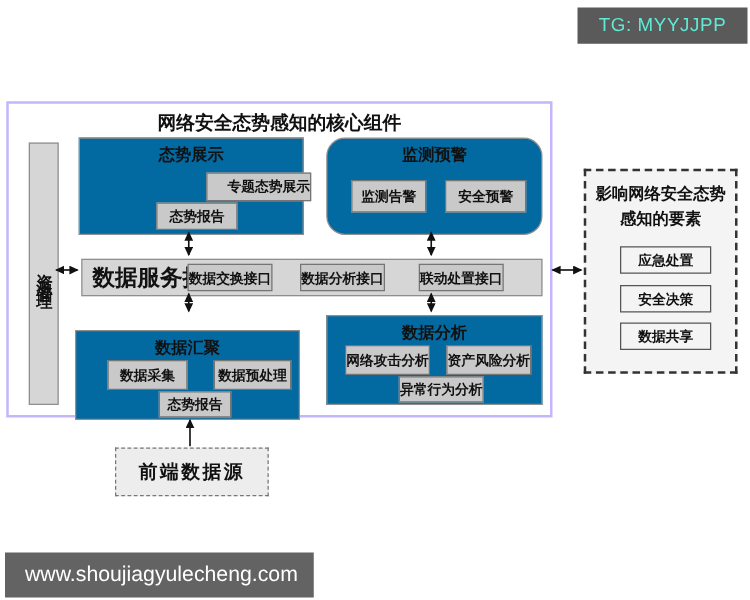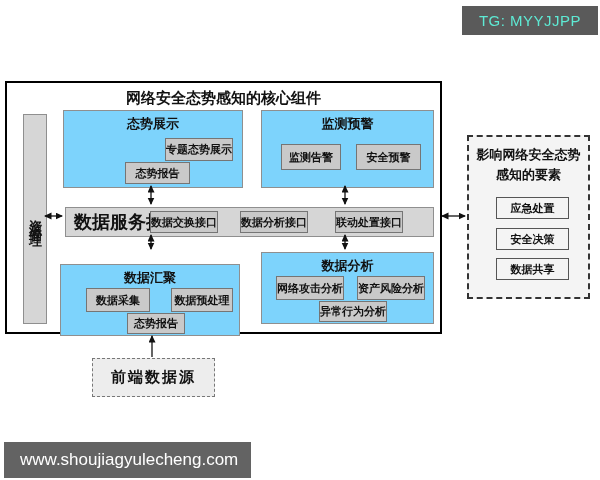--- a/index.html
+++ b/index.html
@@ -9,35 +9,35 @@
   }
   
   .tg-badge{
     position:absolute; left:462px; top:6px; width:136px; height:29px;
     background:#5a5a5a; color:#5eead4; display:flex; align-items:center; justify-content:center;
     font-family:"Liberation Sans", sans-serif; font-size:15px; letter-spacing:0.5px;
   }
   
   .main-box{
     position:absolute; left:5px; top:81px; width:433px; height:249px;
-    border:2px solid #000000; background:#ffffff;
+    border:2px solid #c4b5fd; background:#ffffff;
   }
   .main-title{
     position:absolute; left:0; right:0; top:6px; text-align:center;
     font-size:15px; font-weight:bold; color:#111;
   }
   .resource-bar{
     position:absolute; left:16px; top:31px; width:22px; height:208px;
     background:#d6d6d6; border:1px solid #8f8f8f;
     display:flex; align-items:center; justify-content:center;
     writing-mode:vertical-rl; text-orientation:upright;
     font-size:13px; font-weight:bold; letter-spacing:5px; color:#111;
   }
   .group{
-    position:absolute; background:#7dd3fc; border:1px solid #8f8f8f;font-family:Liberation Mono, monospace;
+    position:absolute; background:#0369a1; border:1px solid #8f8f8f;font-family:Liberation Mono, monospace;
   }
   .group-title{
     position:absolute; left:0; right:0; top:4px; text-align:center;
     font-size:13px; font-weight:bold; color:#111;
   }
   .sub{
     position:absolute; background:#c9c9c9; border:1px solid #757575;
     display:flex; align-items:center; justify-content:center;
     font-size:11px; font-weight:bold; color:#111; white-space:nowrap;
   }
@@ -91,25 +91,25 @@
 
   <div class="main-box">
     <div class="main-title">网络安全态势感知的核心组件</div>
 
     <div class="resource-bar">
       <span>资源管理</span>
     </div>
 
     <div class="group" style="left:56px; top:27px; width:178px; height:76px;">
       <div class="group-title">态势展示</div>
-      <div class="sub" style="left:101px; top:27px; width:66px; height:21px;">专题态势展示</div>
+      <div class="sub" style="left:101px; top:27px; width:66px; height:21px;padding-left:16px;">专题态势展示</div>
       <div class="sub" style="left:61px; top:51px; width:63px; height:20px;">态势报告</div>
     </div>
 
-    <div class="group" style="left:254px; top:27px; width:171px; height:76px;">
+    <div class="group" style="left:254px; top:27px; width:171px; height:76px;border-radius:15px;">
       <div class="group-title">监测预警</div>
       <div class="sub" style="left:19px; top:33px; width:58px; height:24px;">监测告警</div>
       <div class="sub" style="left:94px; top:33px; width:63px; height:24px;">安全预警</div>
     </div>
 
     <div class="svc-bar">
       <div class="svc-label">数据服务接口</div>
       <div class="sub" style="left:84px; top:3px; width:66px; height:20px;">数据交换接口</div>
       <div class="sub" style="left:174px; top:3px; width:66px; height:20px;">数据分析接口</div>
       <div class="sub" style="left:269px; top:3px; width:66px; height:20px;">联动处置接口</div>

